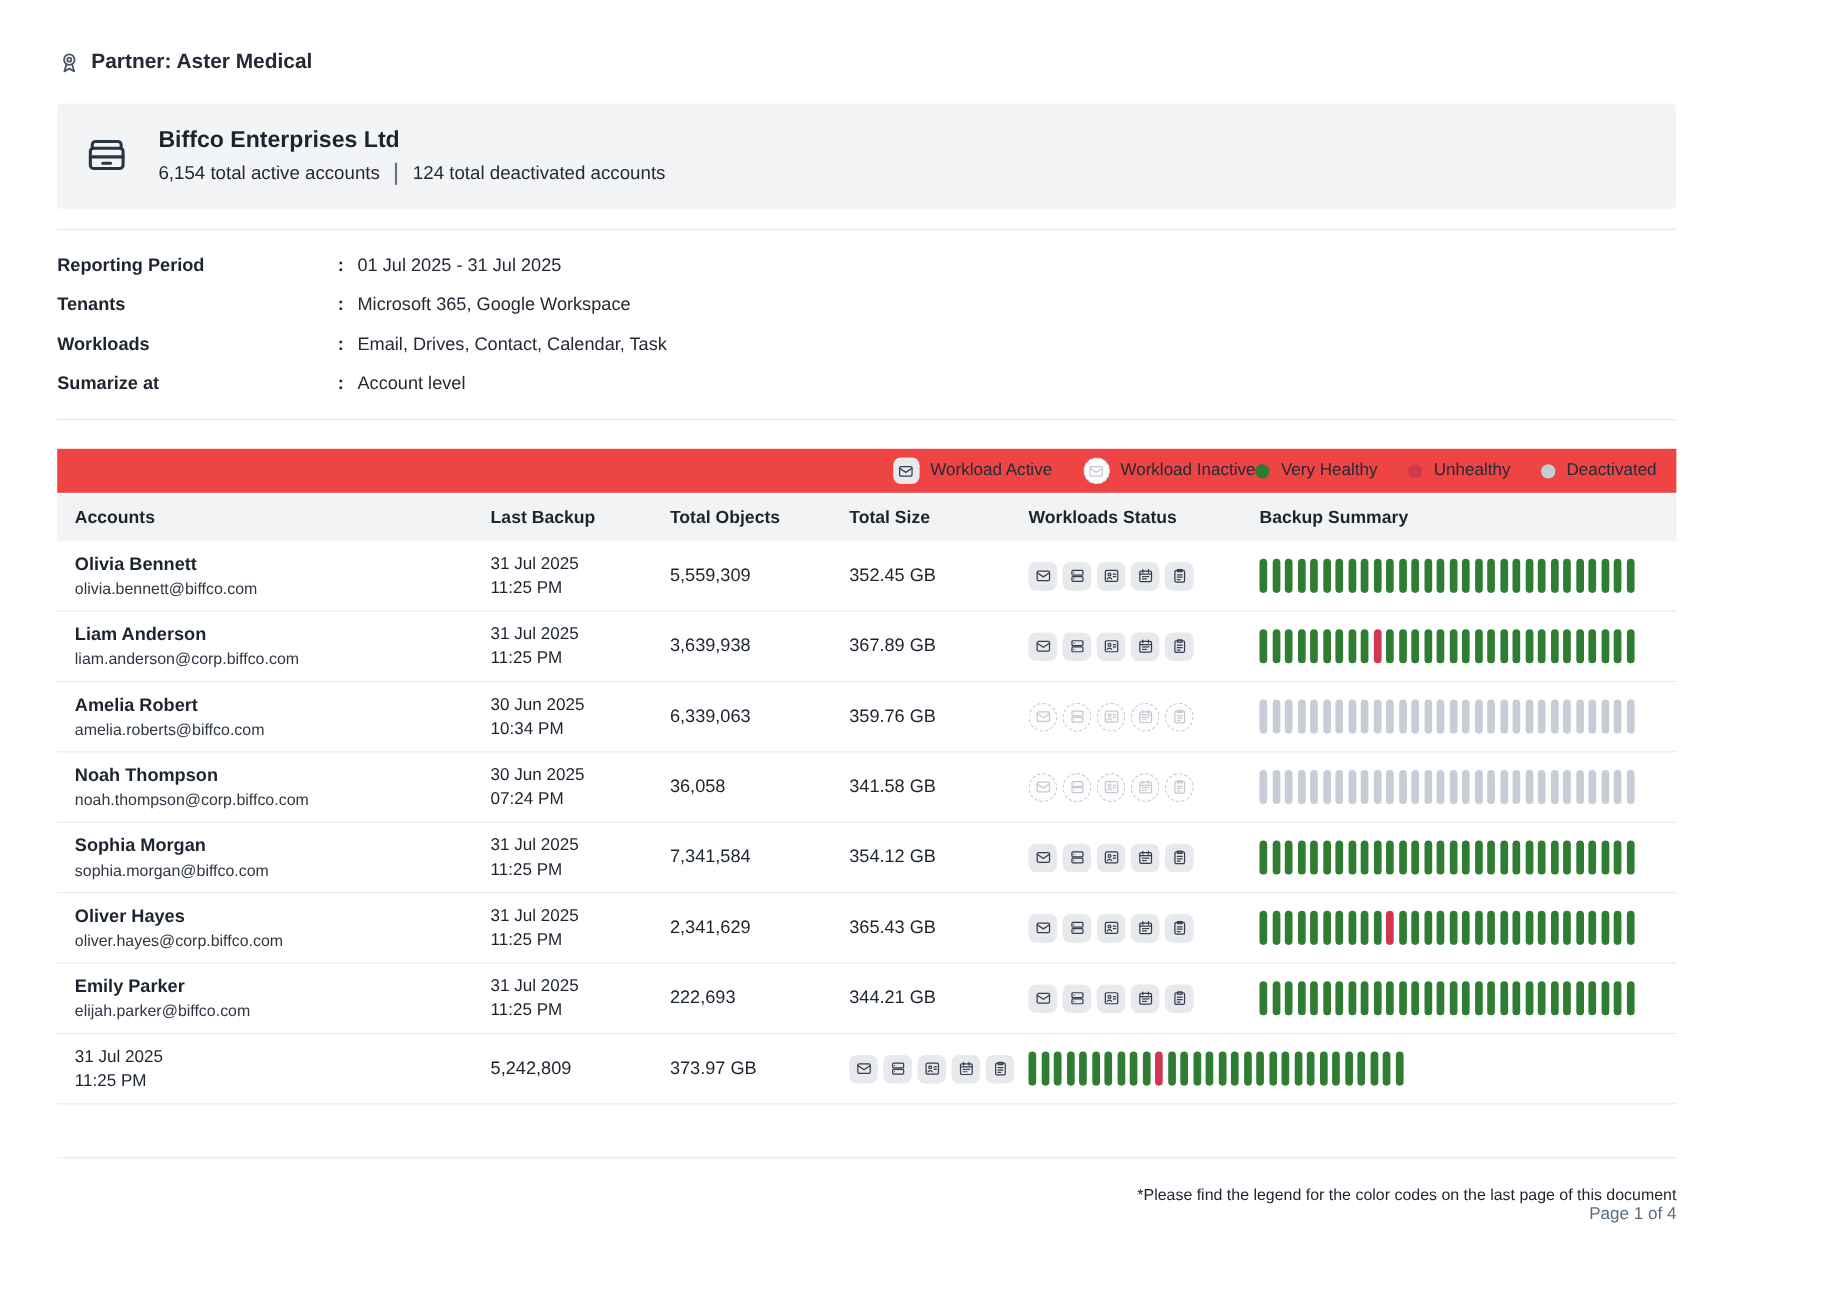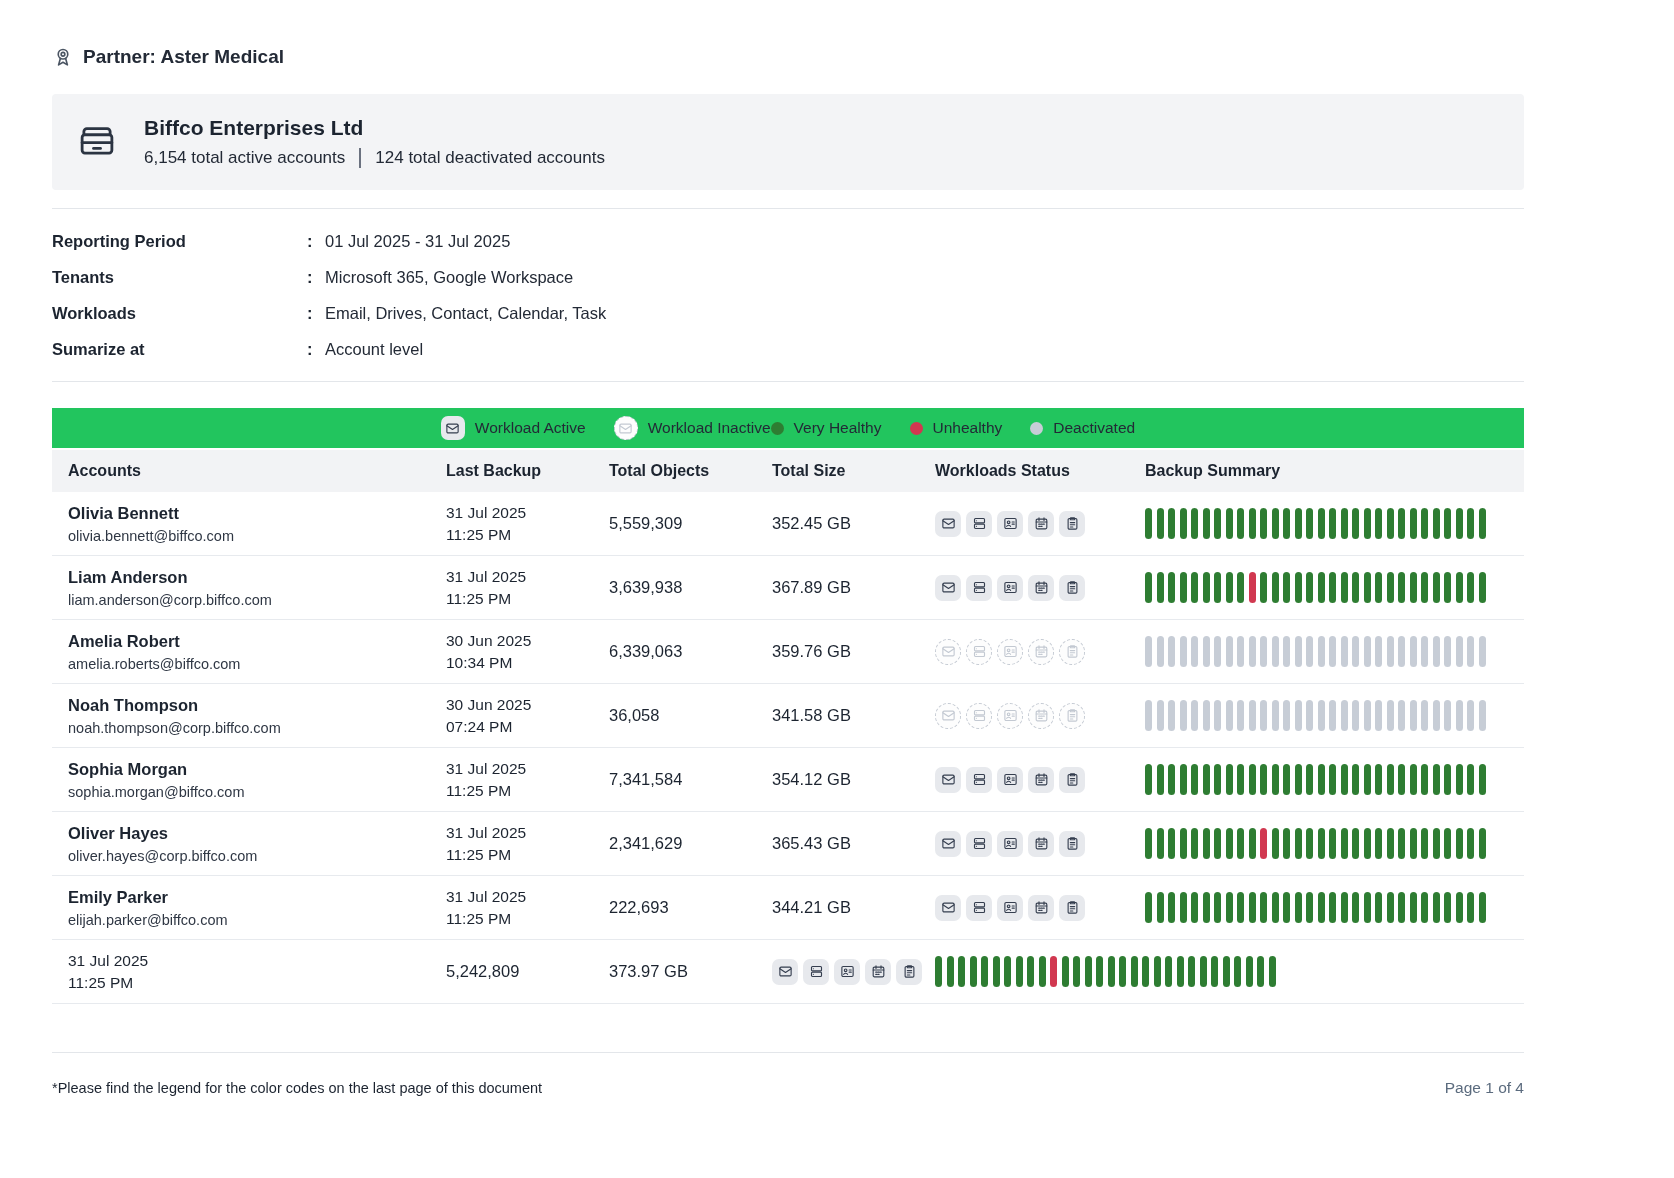--- a/index.html
+++ b/index.html
@@ -29,22 +29,22 @@
 
   
   .meta { margin-top:18px; border-top:1px solid #e3e6ea; border-bottom:1px solid #e3e6ea; padding:14px 0; }
   .meta-row { display:grid; grid-template-columns:255px 18px 1fr; align-items:center; height:36px; font-size:16.5px; }
   .meta-label { font-weight:700; }
   .meta-colon { font-weight:700; }
   .meta-value { color:#232a36; }
 
   
   .legend-bar {
-    margin-top:26px; background:#22c55e; height:40px;
-    display:flex; align-items:center; justify-content:center;
+    margin-top:26px; background:#ef4444; height:40px;
+    display:flex; align-items:center; justify-content:flex-end;
     padding:0 18px; margin-bottom:2px;
   }
   .legend-left, .legend-right { display:flex; align-items:center; gap:28px; }
   .legend-item { display:flex; align-items:center; gap:10px; font-size:15.5px; color:#232a36; }
   .legend-dot { width:13px; height:13px; border-radius:50%; display:inline-block; }
 
   
   .chip { width:26px; height:26px; display:inline-flex; align-items:center; justify-content:center; flex:0 0 auto; }
   .chip svg { width:15px; height:15px; fill:none; stroke-width:1.8; stroke-linecap:round; stroke-linejoin:round; }
   .chip.active { background:#e7e9ed; border-radius:7px; }
@@ -63,21 +63,21 @@
   .acct-email { font-size:14.5px; color:#2f3744; }
   .cell-2line .l1 { font-size:15.5px; margin-bottom:4px; }
   .cell-2line .l2 { font-size:15.5px; }
   .cell-num { font-size:16.5px; }
   .workload-cell { display:flex; gap:5px; align-items:center; }
   .bars { display:flex; gap:4.5px; align-items:center; }
   .bar { width:7px; height:31px; border-radius:3.5px; flex:0 0 auto; }
 
   
   .footer { position:absolute; left:52px; right:150px; top:1052px; border-top:1px solid #e3e6ea; padding-top:26px;
-            display:flex; justify-content:space-between; align-items:center; }
+            display:flex; justify-content:space-between; align-items:flex-end;flex-direction:column; }
   .footnote { font-size:14.5px; color:#1c2430; }
   .page-indicator { font-size:15.5px; color:#5b6b7e; }
 </style>
 </head>
 <body>
 
 <div class="page">
 
   <div class="top-header">
     <div class="partner">

